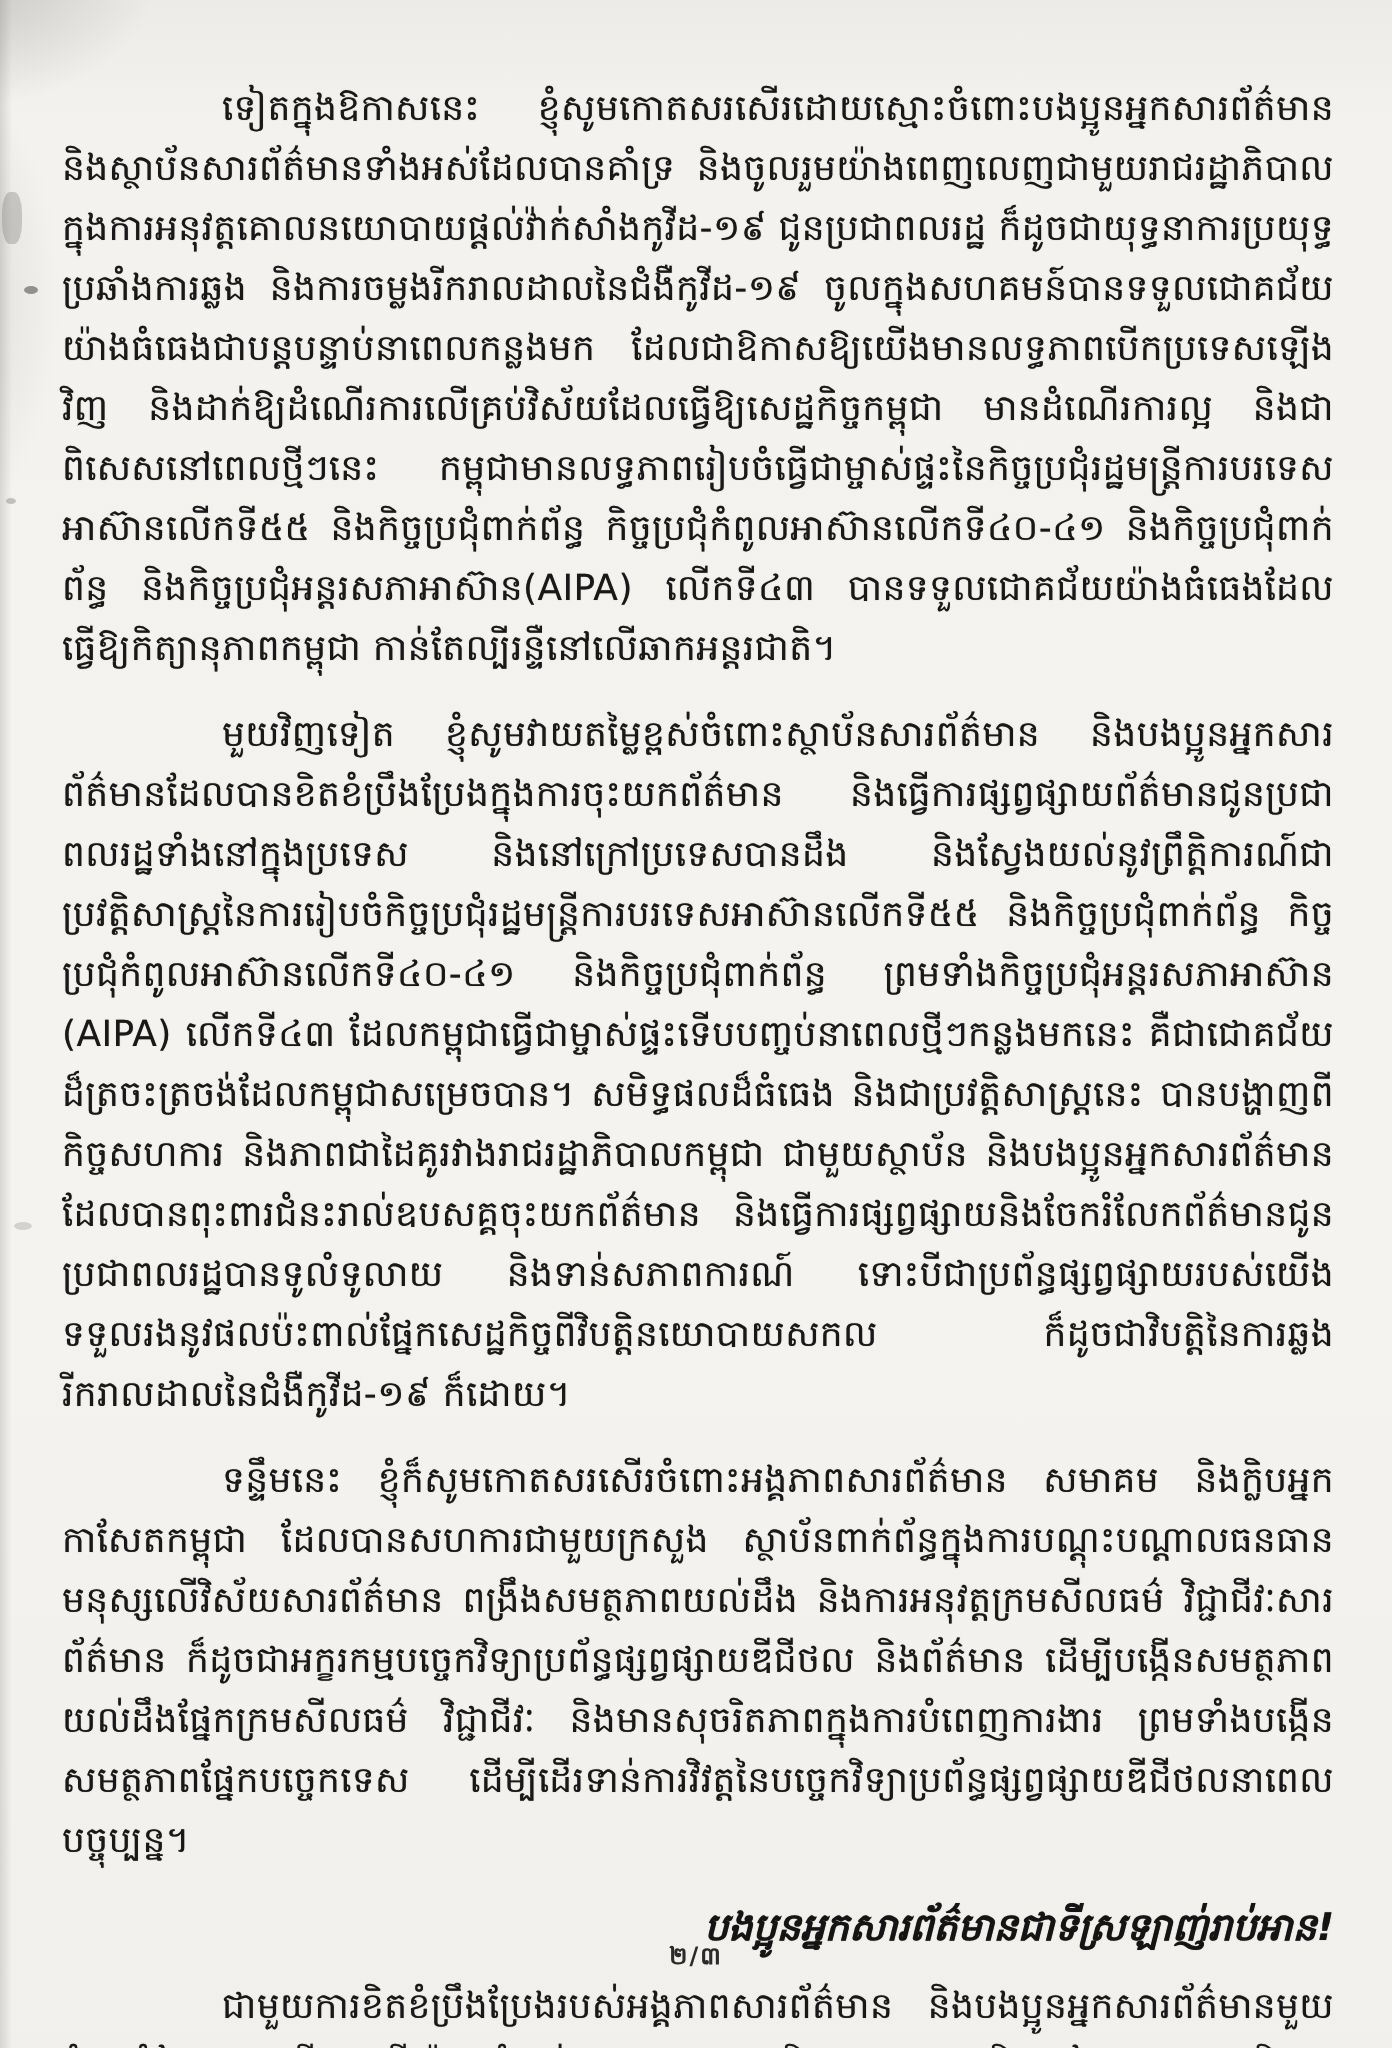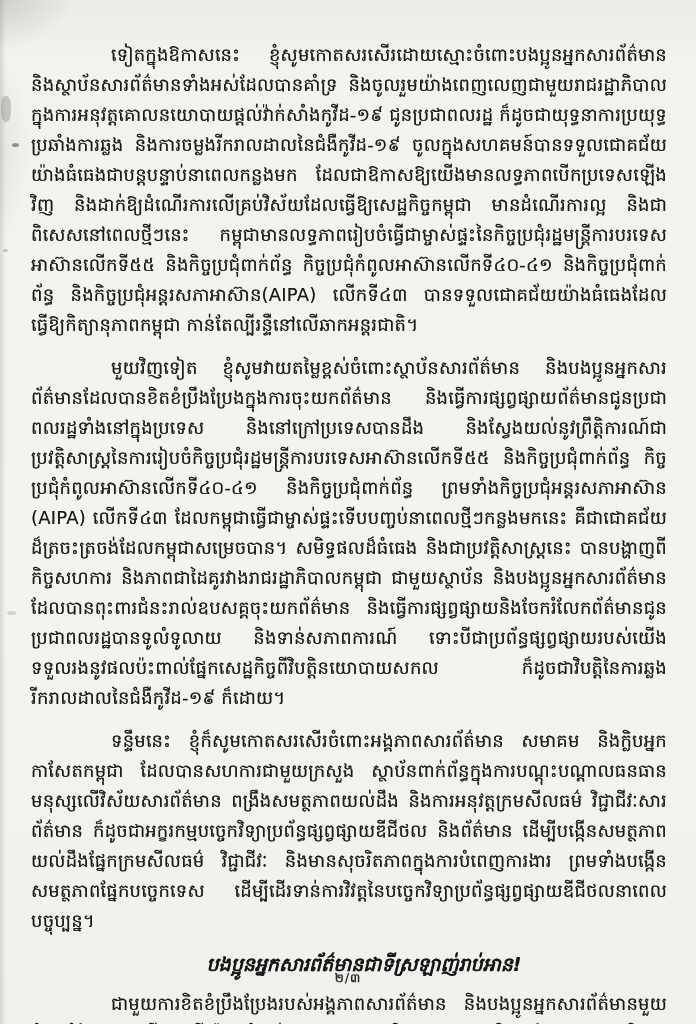--- a/index.html
+++ b/index.html
@@ -40,21 +40,21 @@
     
     text-shadow: 0 0 0.4px rgba(20,20,20,0.55);
   }
   .section-heading {
     margin: 4px 0 10px 30px;
     font-size: 19px;
     line-height: 30px;
     font-weight: bold;
     font-style: italic;
     text-indent: 0;
-    text-align: center;
+    text-align: right;
     color: #141414;
     text-shadow: 0 0 0.4px rgba(20,20,20,0.6);
   }
   .page-footer {
     position: absolute;
     left: 0;
     right: 0;
     bottom: 36px;
     text-align: center;
     font-size: 12px;

